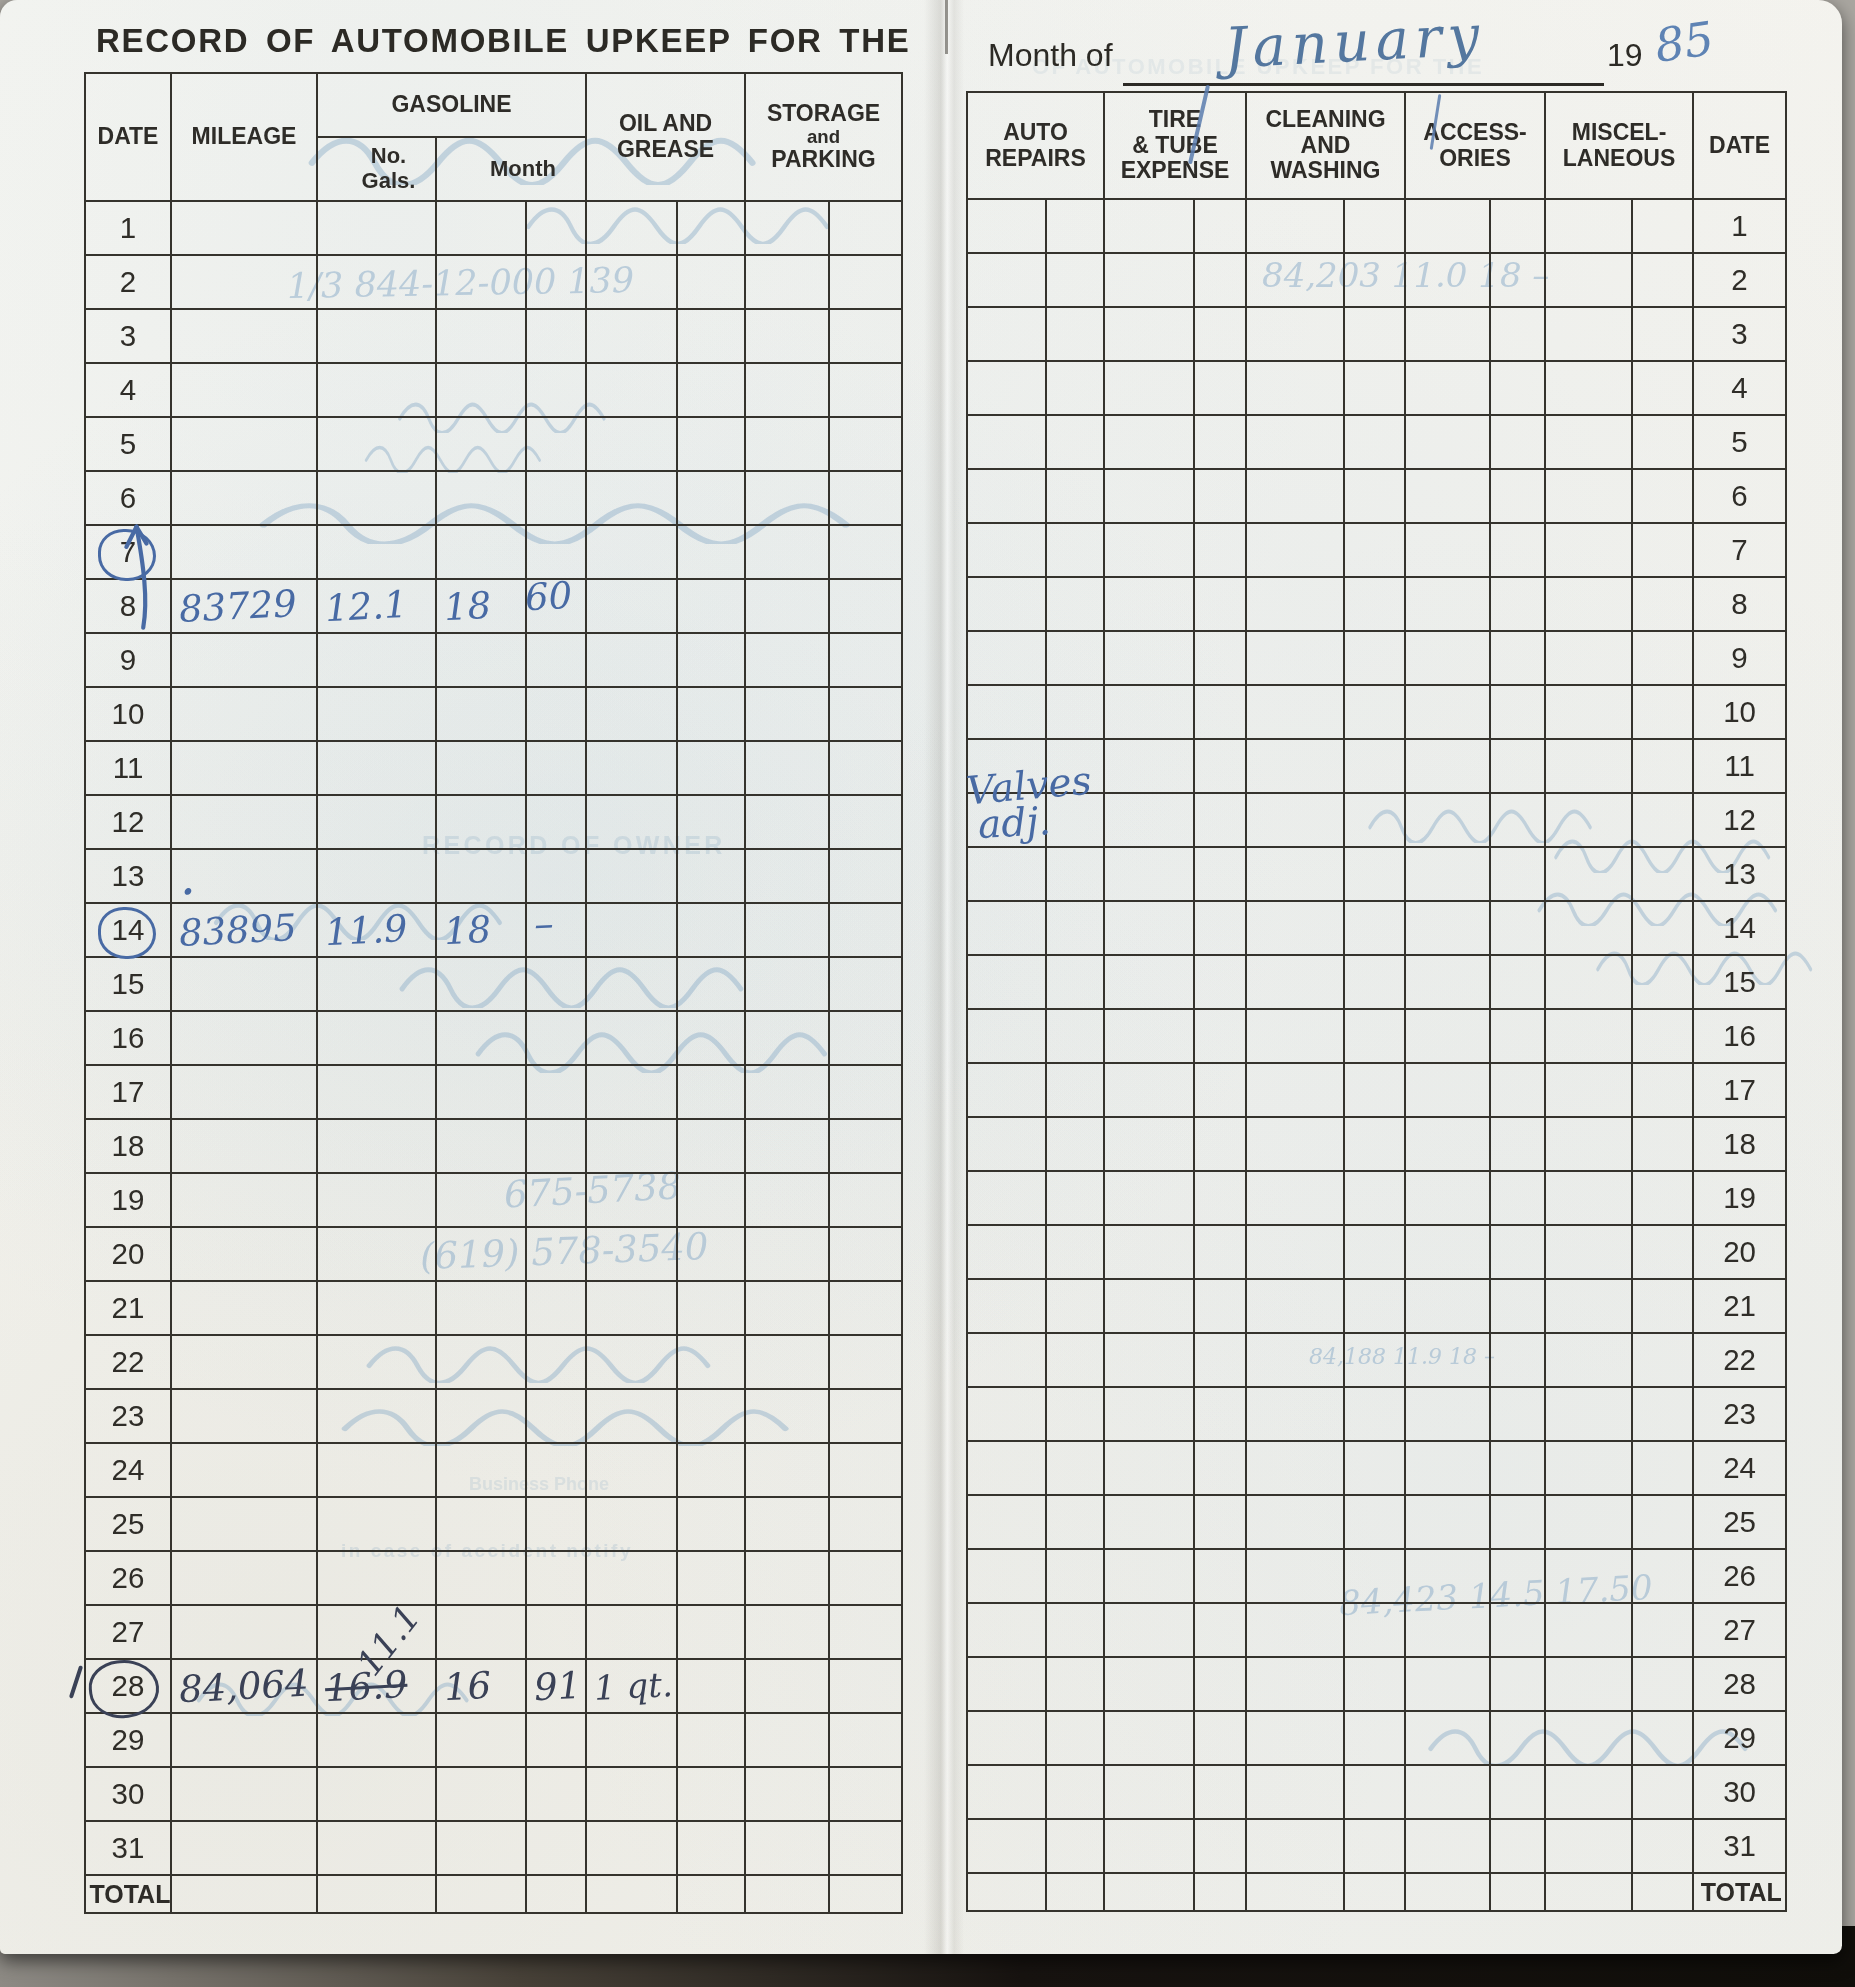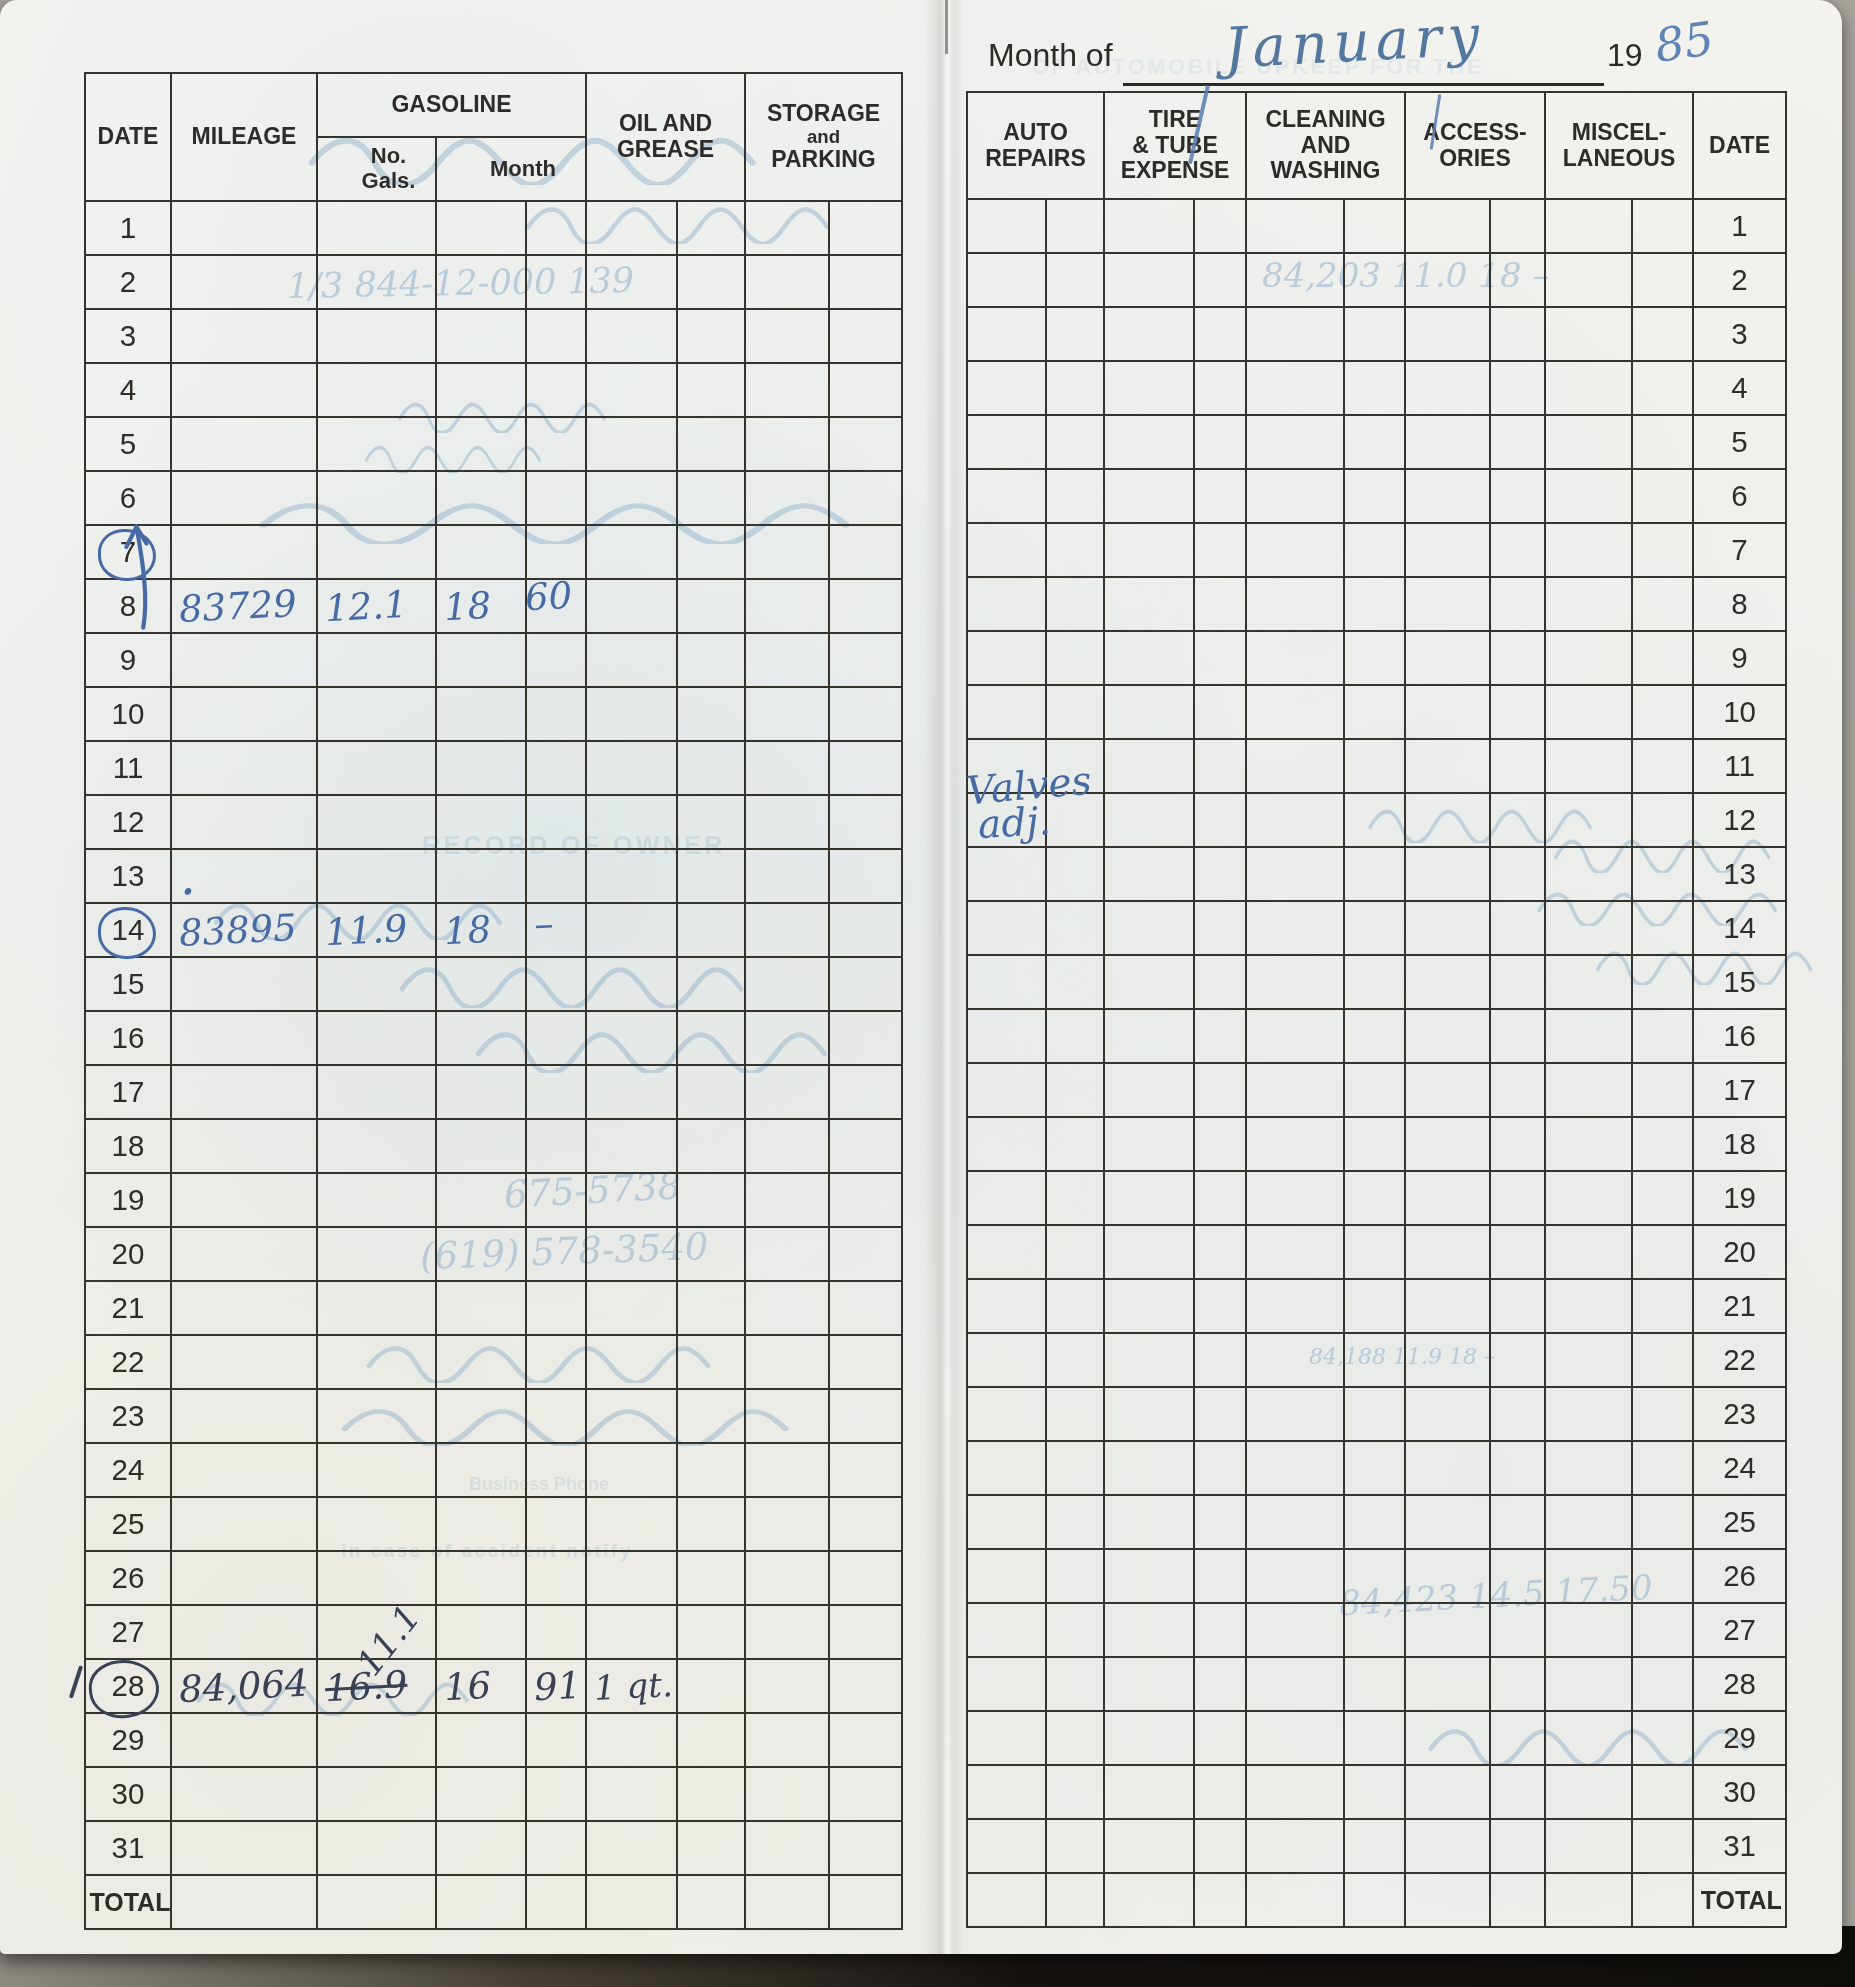--- a/index.html
+++ b/index.html
@@ -42,21 +42,21 @@
 
   
   table{border-collapse:collapse;table-layout:fixed;position:absolute;z-index:2;background:transparent;}
   .lt{left:84px;top:72px;width:817px;}
   .rt{left:966px;top:91px;width:819px;}
   th,td{border:2.5px solid #35332d;padding:0;position:relative;overflow:visible;}
   th{font-weight:bold;font-size:23px;color:#2e2c28;line-height:1.12;text-align:center;vertical-align:middle;}
   .lt .h1 th,.lt .h2 th{height:62px;}
   .rt thead th{height:105px;}
   tr.body{height:54px;}
-  tr.total{height:54px;}
+  tr.total{height:38px;}
   th .line{display:block;}
   .small-and{font-size:18.6px;font-weight:bold;}
   .sub{font-size:22px;padding-left:24px;}
   td{vertical-align:middle;}
   .c-date{text-align:center;}
   .row-num{font-family:"Liberation Sans",sans-serif;font-size:29.5px;color:#2f2d28;}
   .total-label{font-weight:bold;font-size:25px;color:#2e2c28;padding-left:3.4px;}
   .ink{font-family:"DejaVu Serif",serif;font-style:italic;color:#486aa4;font-size:37px;line-height:1;
     display:inline-block;transform:rotate(-3deg);position:relative;margin-left:6.7px;white-space:nowrap;}
   .ink.dark{color:#3a4156;}
@@ -142,20 +142,21 @@
           <path d="M5 25 C 20 5,35 5,45 25 S 70 45,85 25 S 110 5,125 25 S 150 45,165 25 S 190 5,205 25 S 230 45,245 25 S 270 5,285 25"></path>
         </svg>
       <svg class="squig" style="left:1594px;top:943px;width:228px;height:42px;" viewBox="0 0 300 40" preserveAspectRatio="none">
           <path d="M5 25 C 20 5,35 5,45 25 S 70 45,85 25 S 110 5,125 25 S 150 45,165 25 S 190 5,205 25 S 230 45,245 25 S 270 5,285 25"></path>
         </svg>
       <svg class="squig" style="left:1425px;top:1720px;width:337px;height:46px;" viewBox="0 0 300 40" preserveAspectRatio="none">
           <path d="M5 25 C 20 5,35 5,45 25 S 70 45,85 25 S 110 5,125 25 S 150 45,165 25 S 190 5,205 25 S 230 45,245 25 S 270 5,285 25"></path>
         </svg>
     </div>
 
+    <div class="title">RECORD OF AUTOMOBILE UPKEEP FOR THE</div>
     <div class="month-label">Month of</div>
     <div class="month-underline"></div>
     <div class="hand month-value">January</div>
     <div class="year-printed">19</div>
     <div class="hand year-value">85</div>
 
     <table class="lt">
       <colgroup>
         <col style="width:86px">
           <col style="width:146px">

